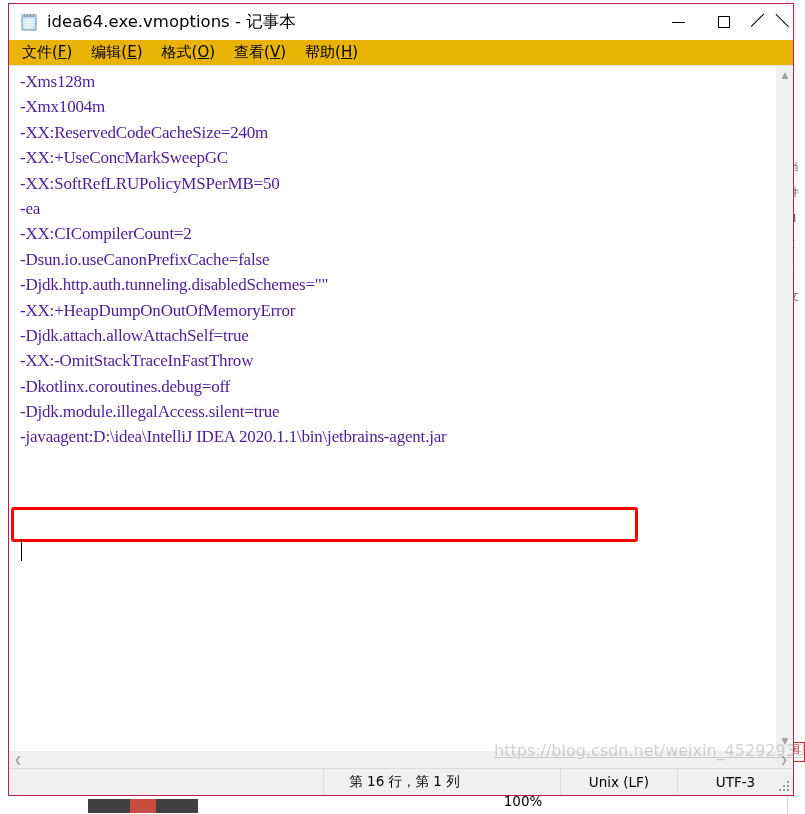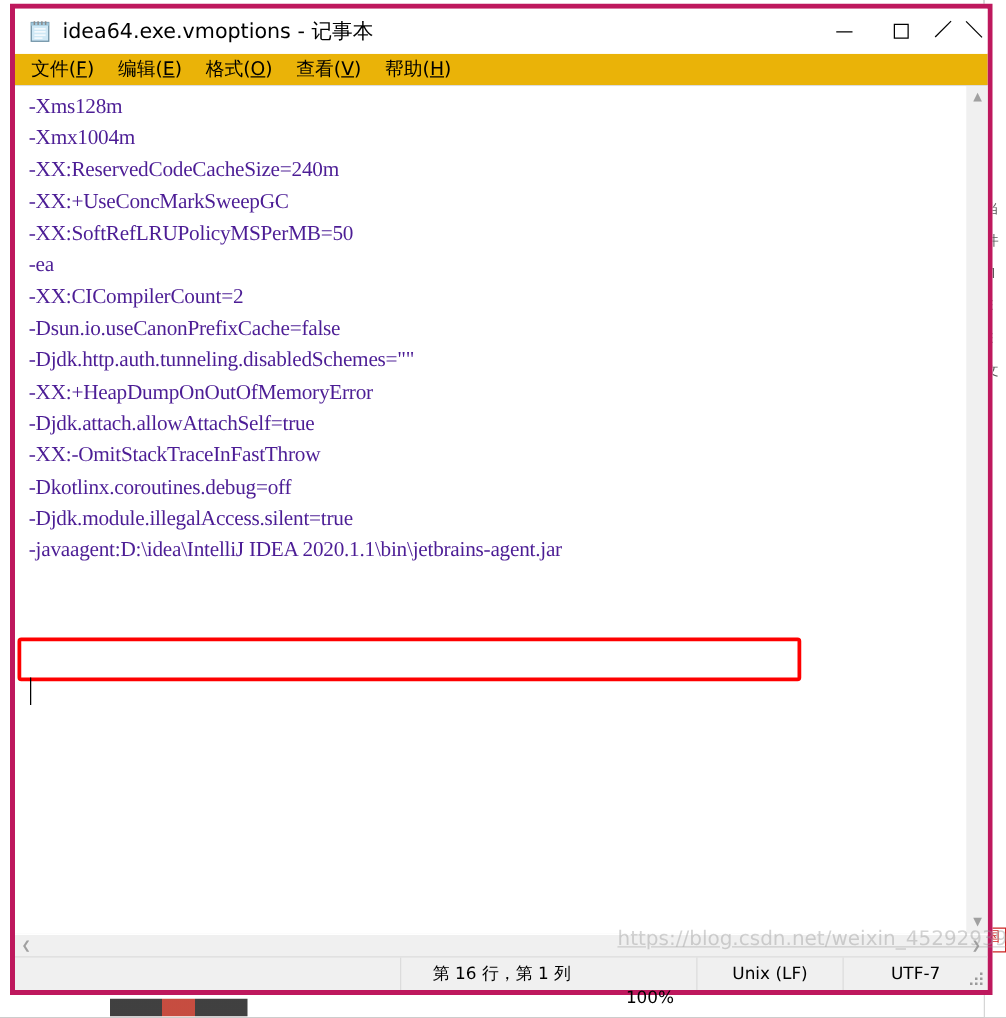--- a/index.html
+++ b/index.html
@@ -108,21 +108,21 @@
   }
 
   
   .window {
     position: absolute;
     left: 8px;
     top: 3px;
     width: 786px;
     height: 793px;
     background: #ffffff;
-    border: 4px solid #be185d;
+    border: 1px solid #be185d;
     box-sizing: border-box;
     display: flex;
     flex-direction: column;
   }
 
   .titlebar {
     height: 36px;
     min-height: 36px;
     background: #ffffff;
     display: flex;
@@ -446,21 +446,21 @@
     <div class="hscroll">
       <div class="hscroll-arrow left">❮</div>
       <div class="hscroll-arrow right">❯</div>
     </div>
 
     <div class="statusbar">
       <div class="status-spacer"></div>
       <div class="status-cell pos">第 16 行，第 1 列</div>
       <div class="status-cell zoom">100%</div>
       <div class="status-cell eol">Unix (LF)</div>
-      <div class="status-cell enc">UTF-7</div>
+      <div class="status-cell enc">UTF-3</div>
       <div class="grip">
         <i style="left:8px;top:0"></i>
           <i style="left:4px;top:4px"></i>
           <i style="left:8px;top:4px"></i>
         <i style="left:0;top:8px"></i>
           <i style="left:4px;top:8px"></i>
           <i style="left:8px;top:8px"></i>
       </div>
     </div>
   </div>

